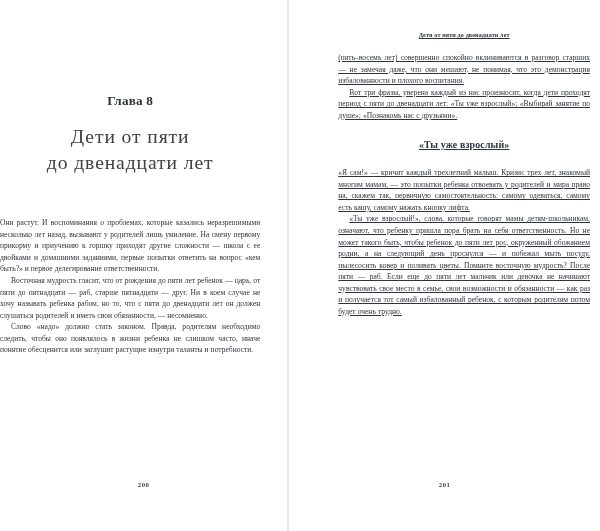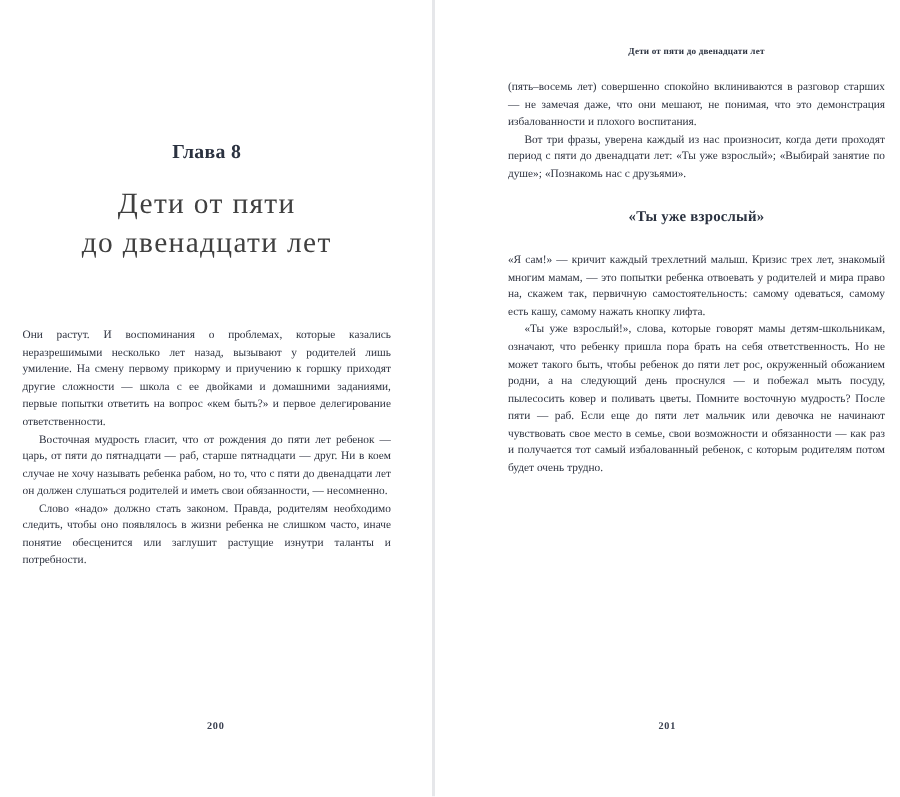--- a/index.html
+++ b/index.html
@@ -25,34 +25,35 @@
 
   .page {
     position: relative;
     height: 531px;
     background: #ffffff;
     box-sizing: border-box;
   }
 
   .page-left {
     width: 299px;
-    padding: 0 27px 0 15px;
+    padding: 0 27px 0 0;
     border-radius: 13px;
   }
 
   .gutter {
     width: 2px;
     height: 531px;
     background: #e6e7ea;
     flex: 0 0 2px;
   }
 
   .page-right {
     width: 322px;
     padding: 0 10px 0 49px;
+    text-decoration: underline;
   }
 
   
   .running-head {
     text-align: center;
     font-size: 6.1px;
     font-weight: bold;
     letter-spacing: 0.12px;
     color: #2b3240;
     margin-top: 32px;

